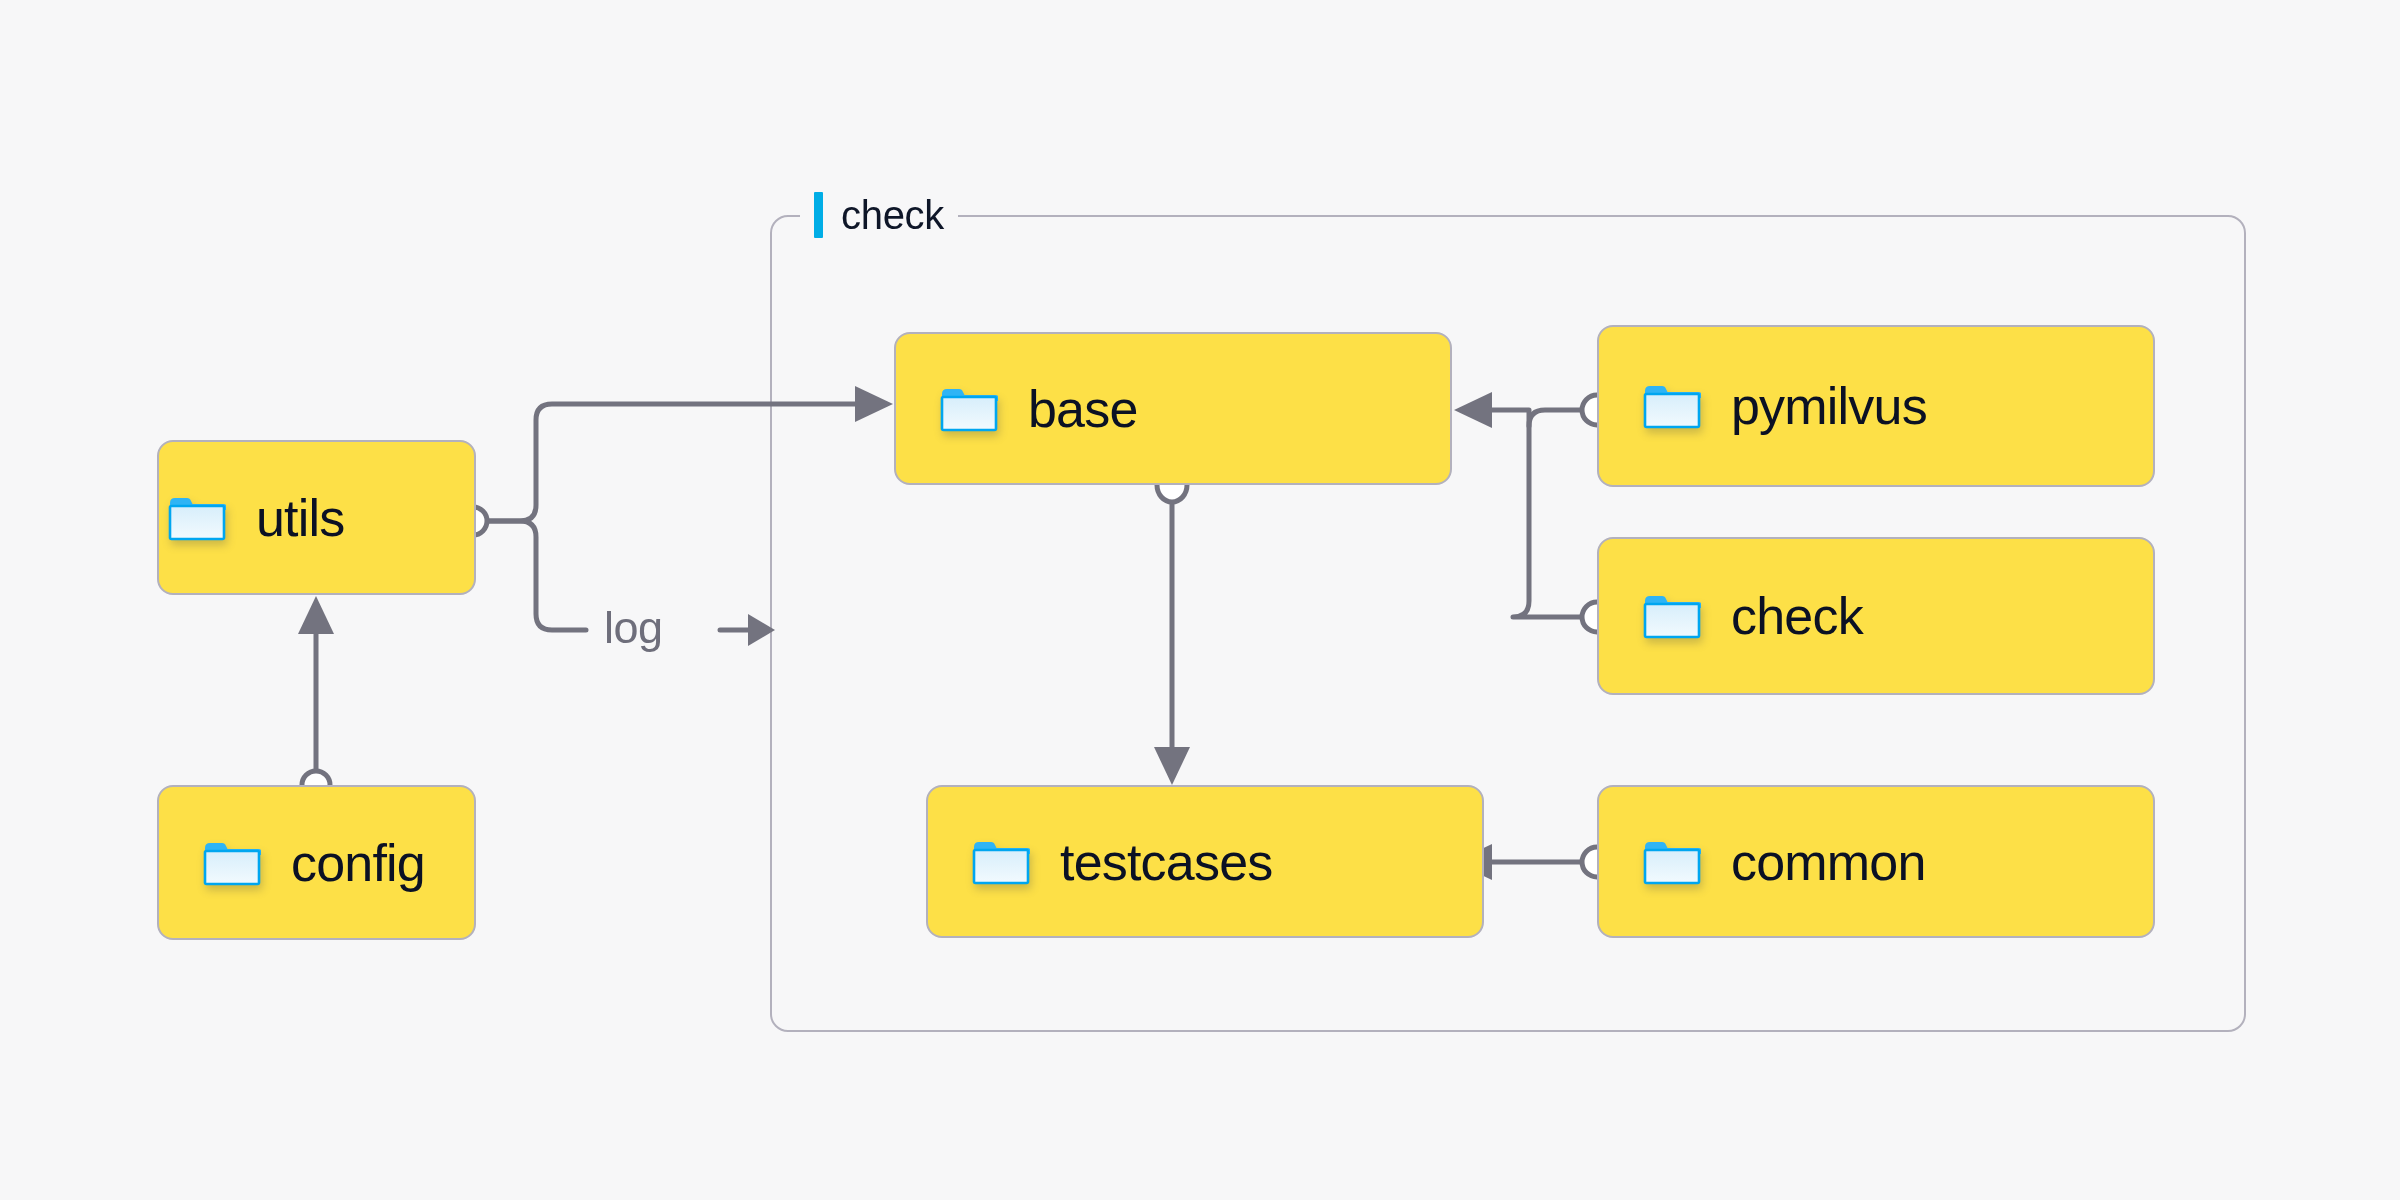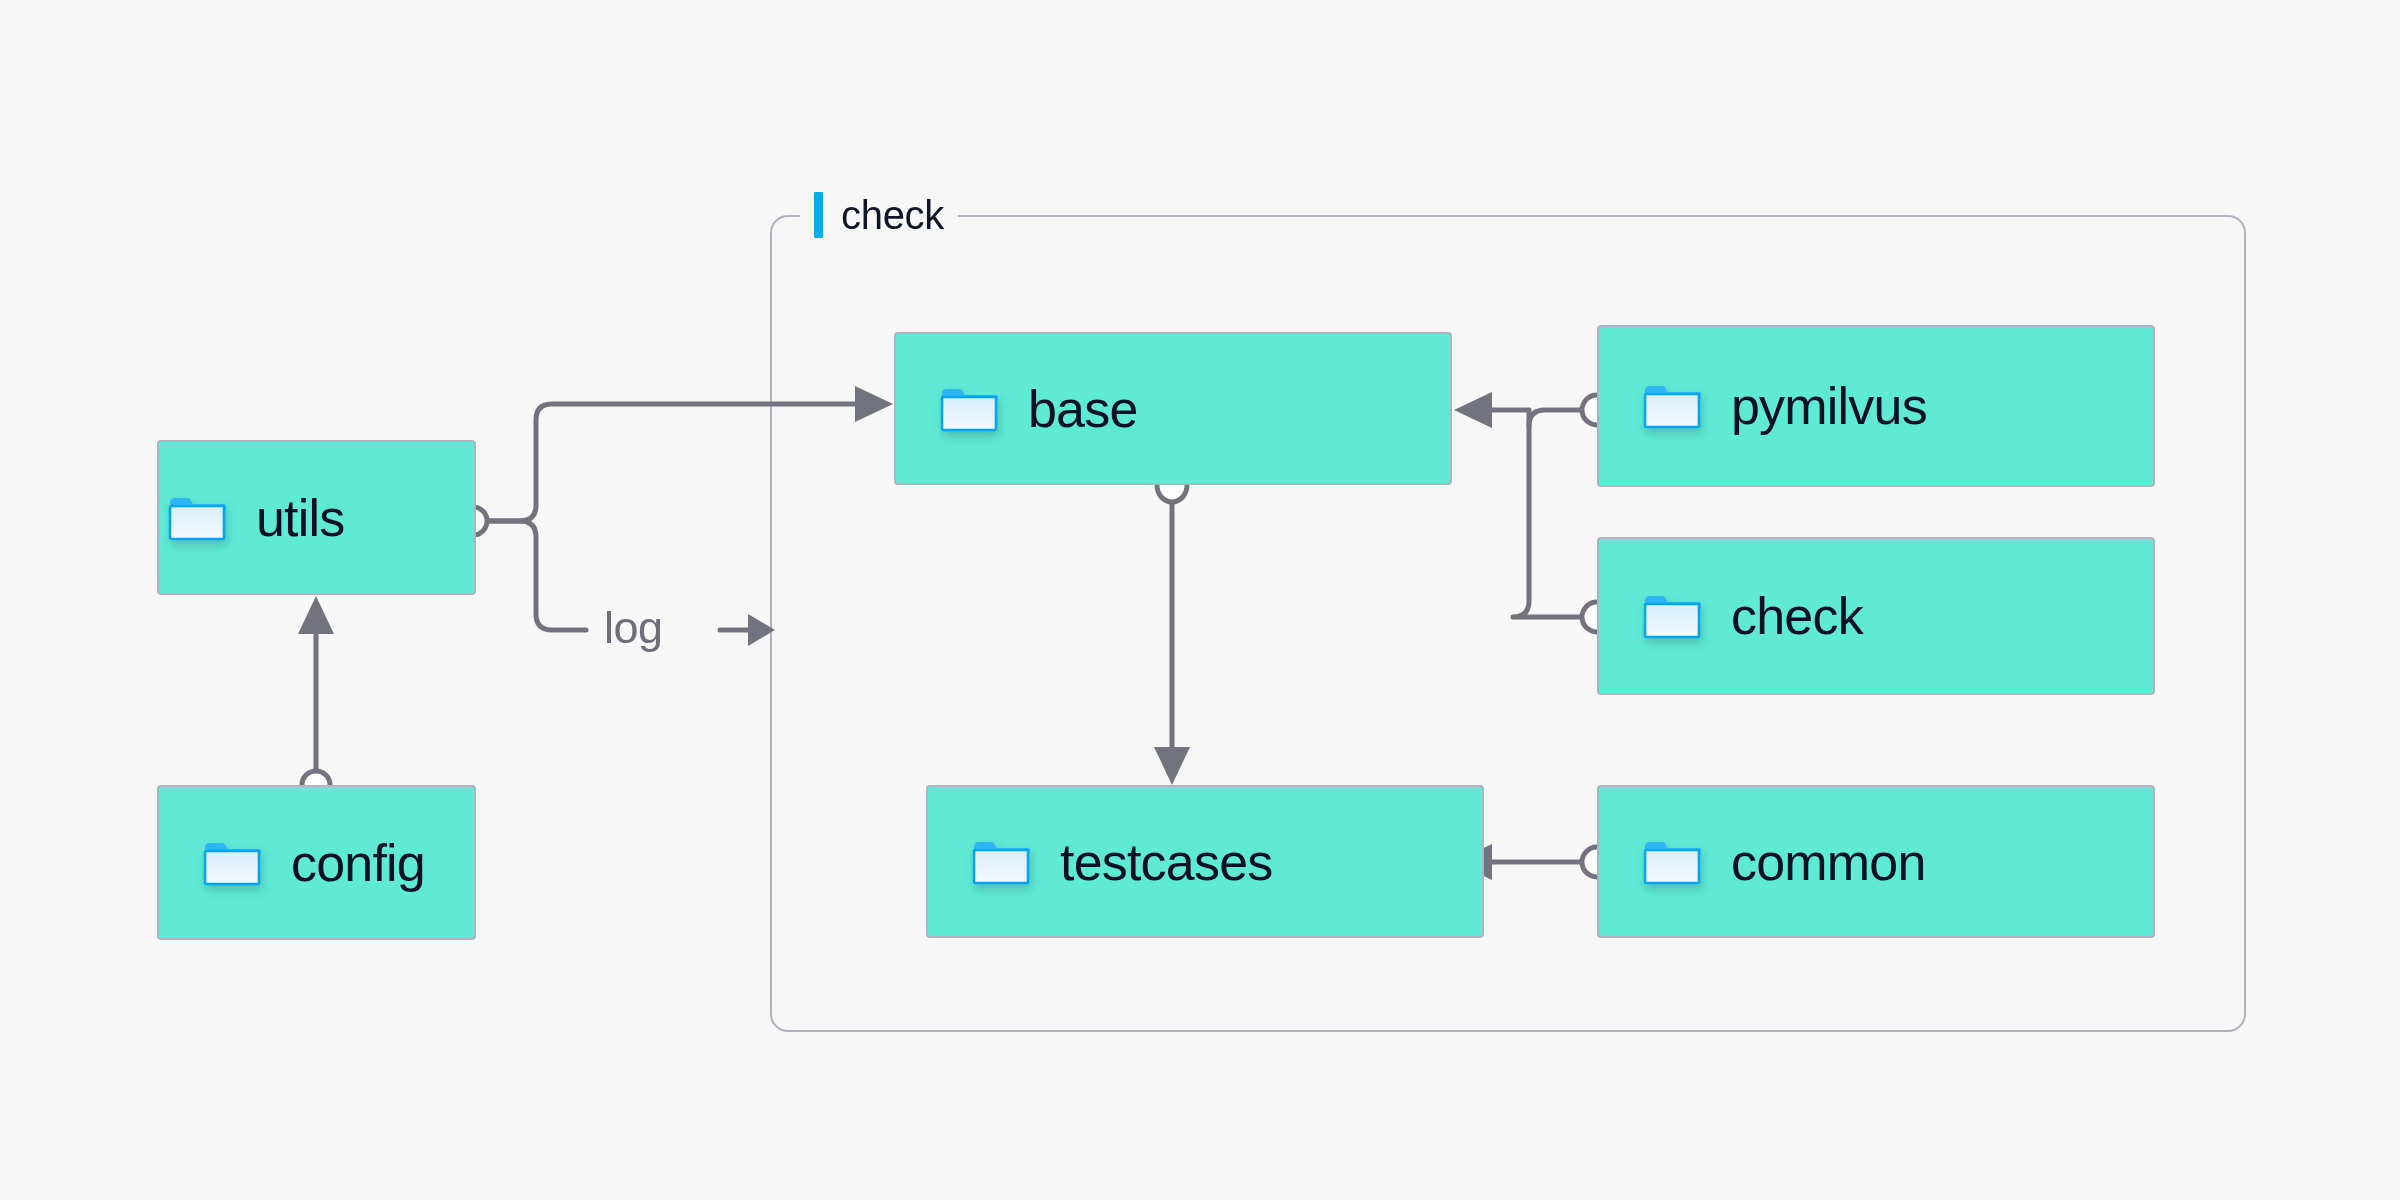--- a/index.html
+++ b/index.html
@@ -36,23 +36,23 @@
     font-size:40px;
     color:#0e1628;
     letter-spacing:-0.3px;
     line-height:46px;
     white-space:nowrap;
   }
 
   
   .node{
     position:absolute;
-    background:#5eead4;
+    background:#fde047;
     border:2px solid #b3b1bd;
-    border-radius:4px;
+    border-radius:16px;
     box-sizing:border-box;
     display:flex;align-items:center;
     padding-left:44px;
     gap:30px;
   }
   .node .label{
     font-size:52px;
     color:#0b1124;
     letter-spacing:-0.8px;
     white-space:nowrap;

